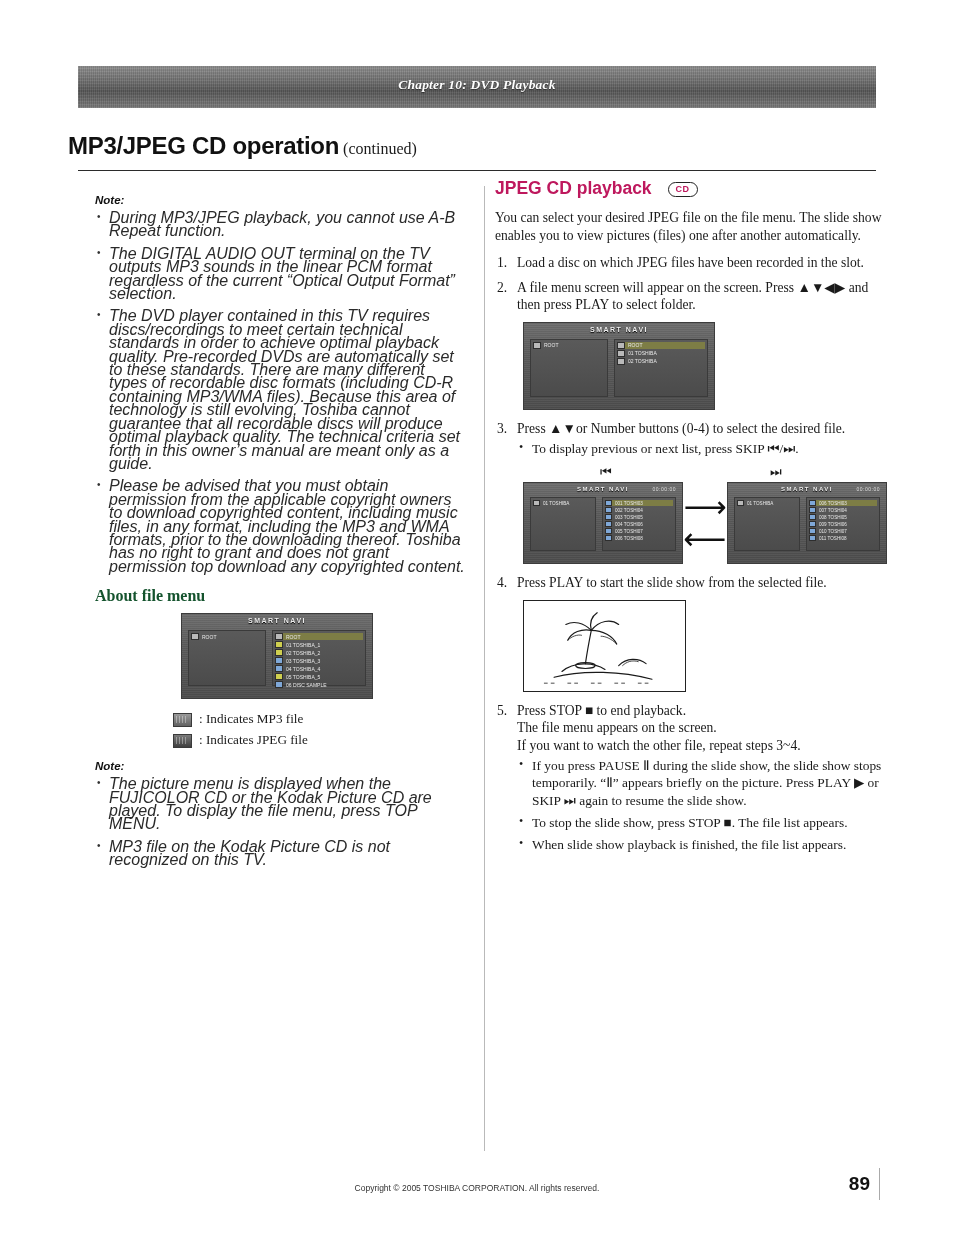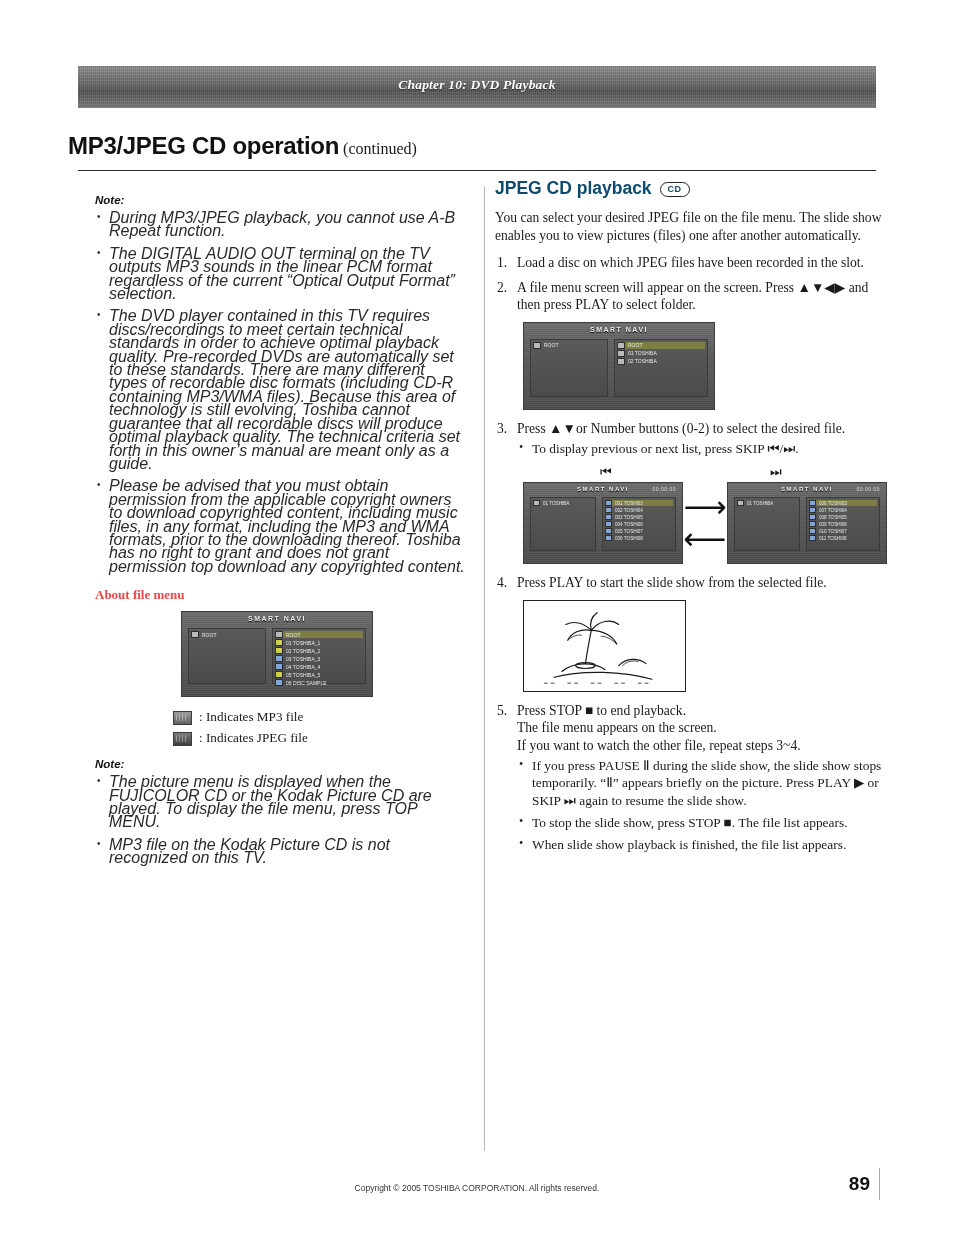--- a/index.html
+++ b/index.html
@@ -130,34 +130,34 @@
     left: 2px;
     top: -1px;
     font-size: 10px;
     font-style: normal;
     color: #333;
   }
 
   .sub-head {
     font-family: "Liberation Serif", serif;
     font-weight: bold;
-    font-size: 13px;
-    color: #ef4444;
+    font-size: 16px;
+    color: #14532d;
     margin: 14px 0 8px 0;
   }
 
   
   .section-title {
     font-family: "Liberation Sans", sans-serif;
     font-weight: bold;
     font-size: 17.5px;
-    color: #0c4a6e;
+    color: #be185d;
     display: flex;
     align-items: center;
-    gap: 8px;
+    gap: 16px;
     margin: 0 0 10px 0;
   }
   .disc-badge {
     display: inline-block;
     border: 1.6px solid #222;
     border-radius: 9px;
     font-family: "Liberation Sans", sans-serif;
     font-weight: bold;
     font-size: 9px;
     letter-spacing: .5px;
@@ -486,21 +486,21 @@
           <div class="osd-row" style="font-size:5px;">
             <span class="sw grey" style="width:6px;height:5px;"></span>
             <span>02 TOSHIBA</span>
           </div>
         </div>
       </div>
     </div>
 
     <ol class="steps" start="3" style="counter-reset: stepc 2;">
       <li>
-        <span>Press ▲▼or Number buttons (0-2) to select the desired file.</span>
+        <span>Press ▲▼or Number buttons (0-4) to select the desired file.</span>
         <ul class="bullets">
           <li>To display previous or next list, press SKIP ⏮/⏭.</li>
         </ul>
       </li>
     </ol>
 
     <div class="skip-labels" style="margin:4px 0 0 0;">
       <span style="left:105px;">⏮</span>
       <span style="left:275px;">⏭</span>
     </div>

